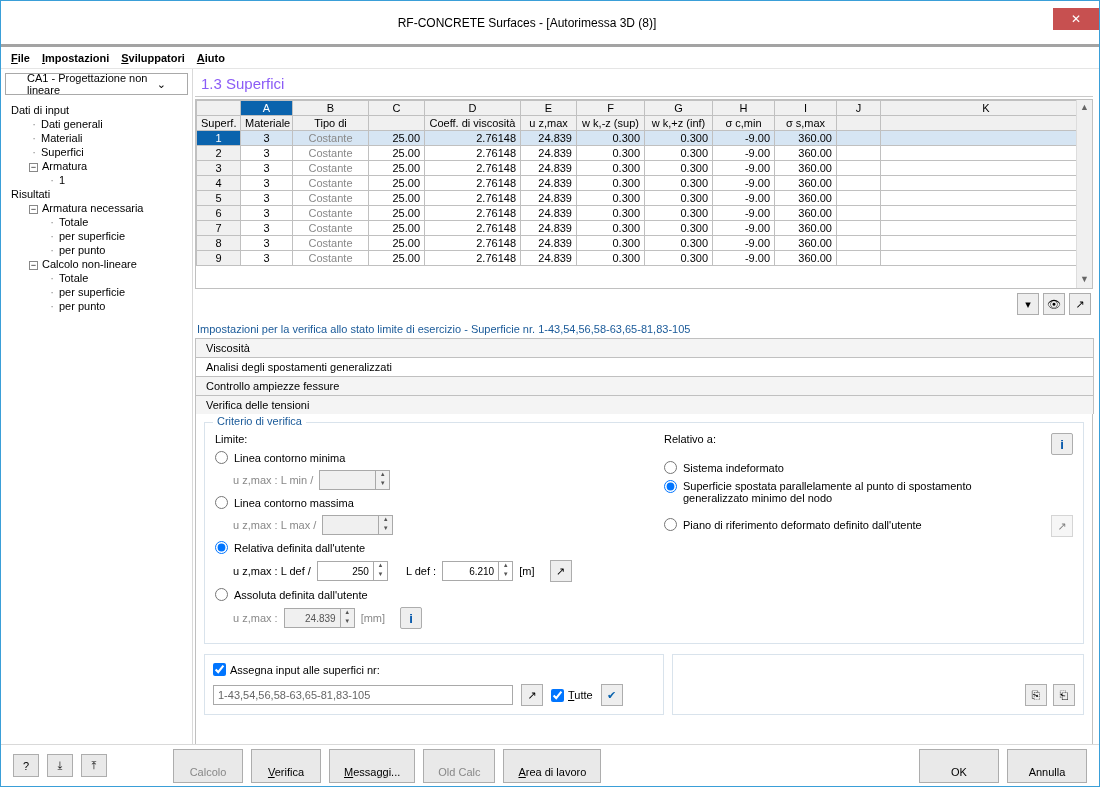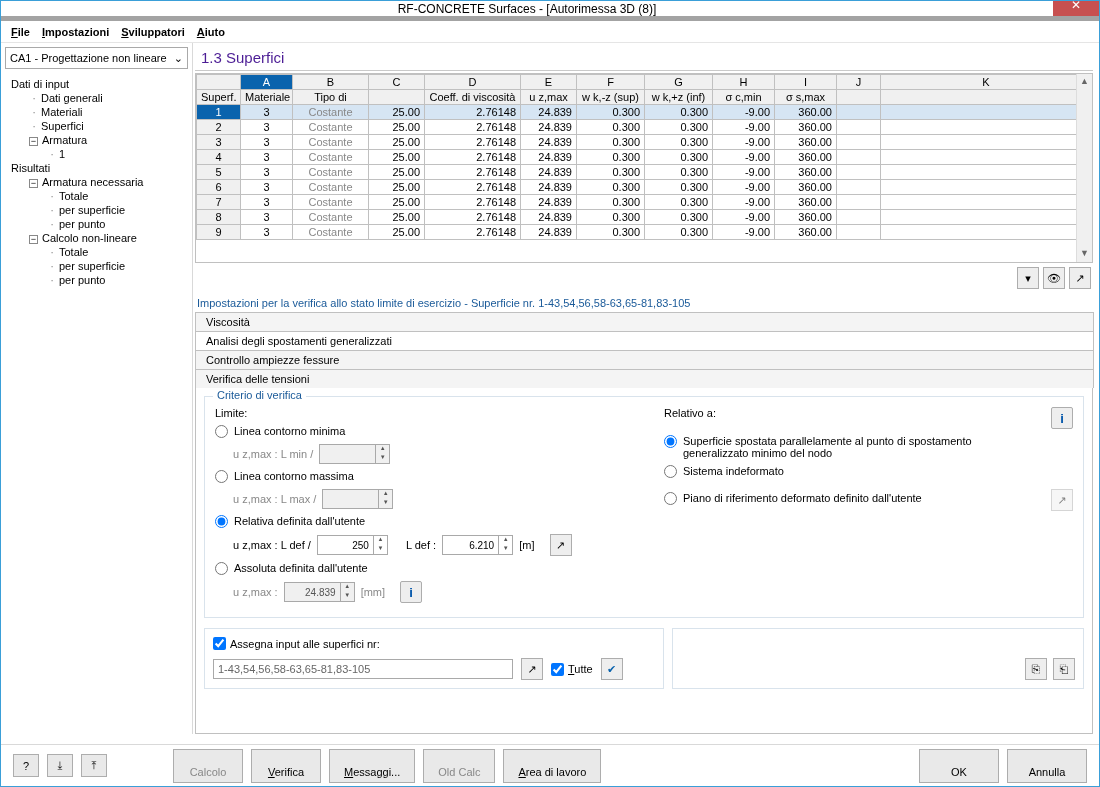--- a/index.html
+++ b/index.html
@@ -1,33 +1,33 @@
 <!DOCTYPE html>
 <html><head>
 <meta charset="utf-8">
 <style>
 * { box-sizing: border-box; margin: 0; padding: 0; font-family: "Segoe UI", Tahoma, sans-serif; font-size: 11px; }
 body { background: #fff; width: 1100px; height: 787px; position: relative; border: 1px solid #3a9fd8; overflow: hidden; }
-.titlebar { height: 20px; background: #fff; color: #000; display: flex; align-items: center; border-bottom: 5px solid #a3a3a3; }
+.titlebar { height: 46px; background: #fff; color: #000; display: flex; align-items: center; border-bottom: 3px solid #a3a3a3; }
 .titlebar .title { flex: 1; text-align: center; color: #000; font-size: 12px; }
 .titlebar .close { width: 46px; height: 22px; background: #c75050; color: #fff; display: flex; align-items: center; justify-content: center; font-size: 12px; margin-right: 0; margin-top:-8px; }
 .menubar { height: 22px; display: flex; align-items: center; gap: 12px; padding: 0 10px; border-bottom: 1px solid #e5e5e5; font-weight: bold; }
 .menubar span { color: #000; }
 .main { display: flex; height: calc(100% - 30px - 22px - 42px); }
 .left-panel { width: 192px; border-right: 1px solid #d9d9d9; display: flex; flex-direction: column; }
-.nav-select { margin: 4px; height: 22px; border: 1px solid #a9a9a9; padding: 0 4px; background: #fff; display:flex; align-items:center; justify-content:space-between;}
+.nav-select { margin: 4px; height: 22px; border: 1px solid #a9a9a9; padding: 0 21px; background: #fff; display:flex; align-items:center; justify-content:space-between;}
 .tree { flex: 1; padding: 4px 6px; overflow: auto; }
 .tree div { padding: 1px 0; white-space: nowrap; }
 .tree .l1 { padding-left: 4px; }
 .tree .l2 { padding-left: 22px; }
 .tree .l3 { padding-left: 40px; }
 .tree .expander { display:inline-block; width:9px; height:9px; border:1px solid #888; text-align:center; line-height:7px; font-size:9px; margin-right:4px; vertical-align:middle;}
 .tree .dash { display:inline-block; width:10px; text-align:center; color:#888; margin-right:2px;}
 .right-panel { flex: 1; display: flex; flex-direction: column; padding: 2px 6px 0 2px; }
-.heading { font-size: 15px; color: #4c1d95; padding: 4px 6px; }
+.heading { font-size: 15px; color: #8b5cf6; padding: 4px 6px; }
 .divider { height:1px; background:#c9c9c9; margin: 0 0 2px 0;}
 .grid-wrap { border: 1px solid #c0c0c0; position:relative; height: 190px; }
 .grid { border-collapse: collapse; width: 100%; table-layout: fixed; }
 .grid th, .grid td { border: 1px solid #c0c0c0; padding: 1px 4px; height: 15px; overflow:hidden; white-space:nowrap; }
 .grid th { background: #f0f0f0; font-weight: normal; text-align: center; }
 .grid .letterrow th { background:#f0f0f0; }
 .grid .letterrow th.sel { background:#0a63ad; color:#fff;}
 .grid td { text-align: right; }
 .grid td.center { text-align: center; }
 .grid td.gray { color:#888;}
@@ -39,21 +39,21 @@
 .tbtn { width:22px; height:22px; border:1px solid #adadad; background:#eee; display:inline-flex; align-items:center; justify-content:center; font-size:11px;}
 .section-title { color:#1a5a99; padding:4px 2px 2px 2px;}
 .tabs { display:flex; border-bottom:1px solid #c0c0c0;flex-direction:column;}
 .tab { border:1px solid #c0c0c0; border-bottom:none; padding:3px 10px; background:#f4f4f4; margin-right:-1px; position:relative; top:1px;}
 .tab.active { background:#fff; }
 .panel { border:1px solid #c0c0c0; border-top:none; padding:8px; flex:1; overflow:auto; background:#fff;}
 .groupbox { border:1px solid #d9e3ec; padding:10px; position:relative; }
 .groupbox > .legend { position:absolute; top:-8px; left:8px; background:#fff; padding:0 4px; color:#1a5a99;}
 .formrow { display:flex; align-items:center; gap:6px; margin:4px 0 4px 18px; color:#888;}
 .formrow.black { color:#000;}
-.radio { display:flex; align-items:flex-start; gap:6px; margin:6px 0;}
+.radio { display:flex; align-items:center; gap:6px; margin:6px 0;}
 .radio input { width:13px; height:13px;}
 .spin { display:inline-flex; border:1px solid #a9a9a9; height:20px; background:#fff; }
 .spin.disabled { background:#f0f0f0; color:#888;}
 .spin input { border:none; width:55px; text-align:right; padding:0 4px; background:transparent; outline:none; font-size:10px;}
 .spin .arrows { width:14px; border-left:1px solid #a9a9a9; display:flex; flex-direction:column;}
 .spin .arrows div { flex:1; font-size:6px; text-align:center; line-height:7px; color:#555;}
 .twocol { display:flex; gap:40px;}
 .twocol > div { flex:1;}
 .info-icon { width:22px; height:22px; border:1px solid #adadad; background:#eee; display:inline-flex; align-items:center; justify-content:center; font-weight:bold; border-radius:2px; color:#0055aa; font-size:13px;}
 .assign-row { display:flex; gap:8px; margin-top:10px;justify-content:center;}
@@ -388,27 +388,27 @@
               <span>[mm]</span>
               &nbsp;<span class="info-icon">i</span>
             </div>
           </div>
 
           <div>
             <div style="display:flex; justify-content:space-between; align-items:flex-start;">
               <span>Relativo a:</span>
               <span class="info-icon">i</span>
             </div>
+            <label class="radio">
+              <input type="radio" name="rel" style="">
+                <span>Sistema indeformato</span>
+            </label>
             <label class="radio" style="align-items:flex-start;">
               <input type="radio" name="rel" checked="" style="">
                 <span style="max-width:320px;">Superficie spostata parallelamente al punto di spostamento generalizzato minimo del nodo</span>
-            </label>
-            <label class="radio">
-              <input type="radio" name="rel" style="">
-                <span>Sistema indeformato</span>
             </label>
             <label class="radio" style="margin-top:14px;">
               <input type="radio" name="rel" style="">
                 <span>Piano di riferimento deformato definito dall'utente</span>
             </label>
             <div style="text-align:right; margin-top:-22px;">
               <span class="tbtn" style="opacity:.5;">↗</span>
             </div>
           </div>
         </div>

